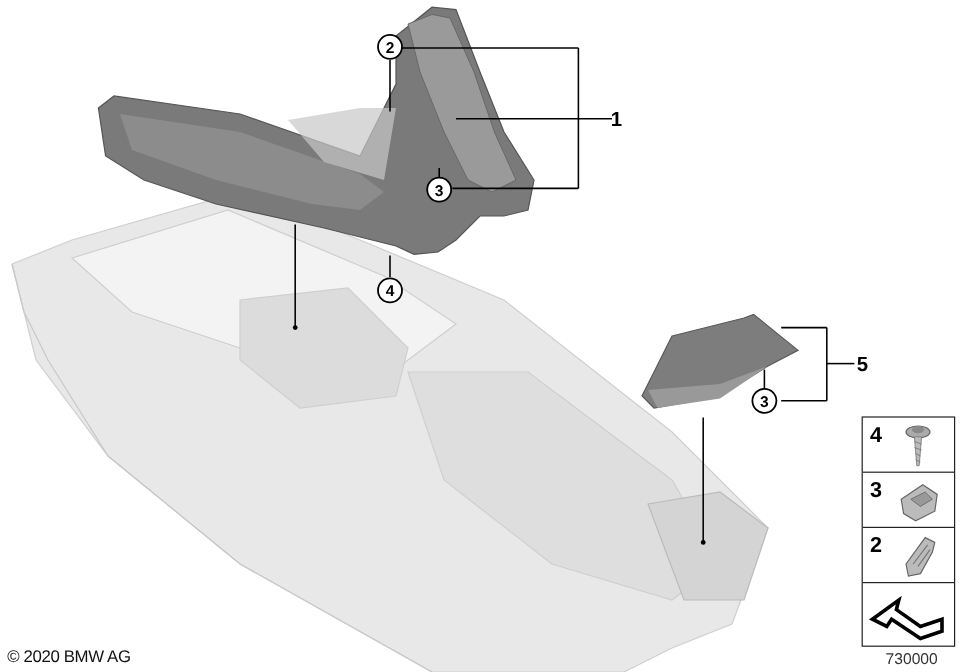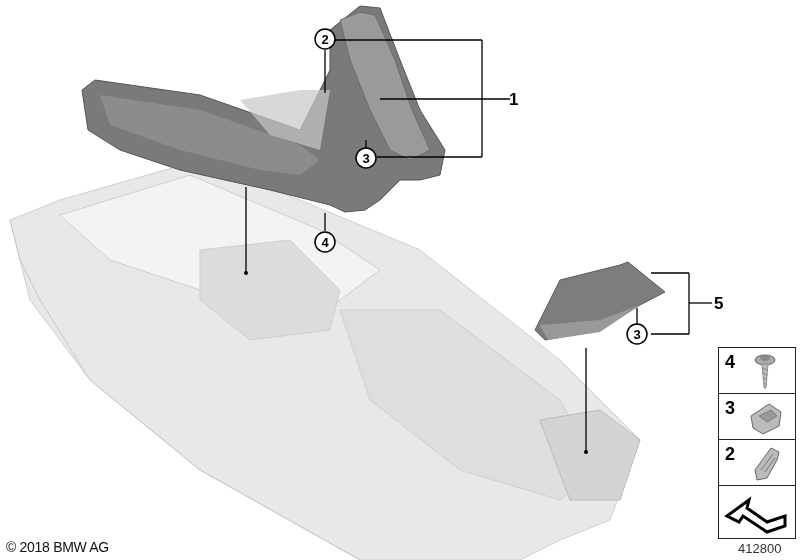--- a/index.html
+++ b/index.html
@@ -105,14 +105,14 @@
       <path d="M42 30 L54 14 M46 32 L56 18" stroke="#777" stroke-width="1"></path>
     </svg>
   </div>
   <div class="cell">
     <svg width="76" height="52">
       <path d="M8 30 L30 14 L28 22 L48 36 L66 30 L66 40 L48 46 L24 30 L20 36 Z" fill="#fff" stroke="#000" stroke-width="3" stroke-linejoin="miter"></path>
     </svg>
   </div>
 </div>
 
-<div class="copyright">© 2018 BMW AG</div>
-<div class="imgno">412800</div>
+<div class="copyright">© 2020 BMW AG</div>
+<div class="imgno">730000</div>
 
 </body></html>

